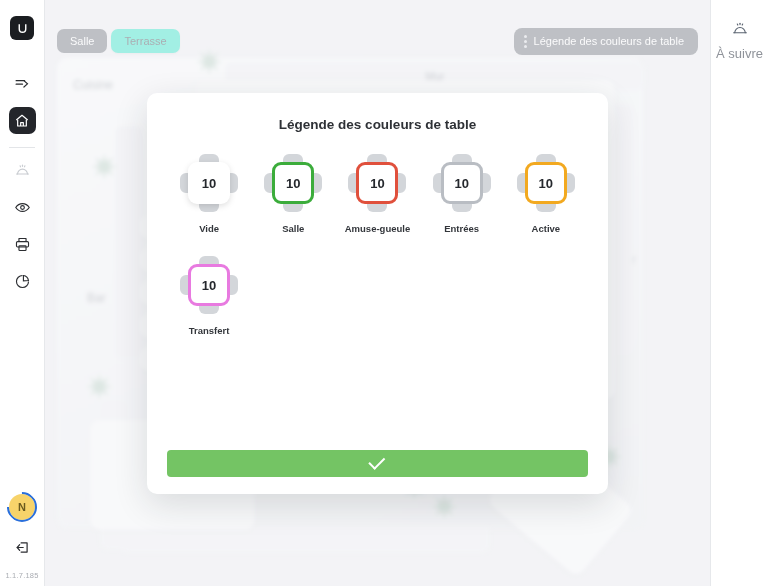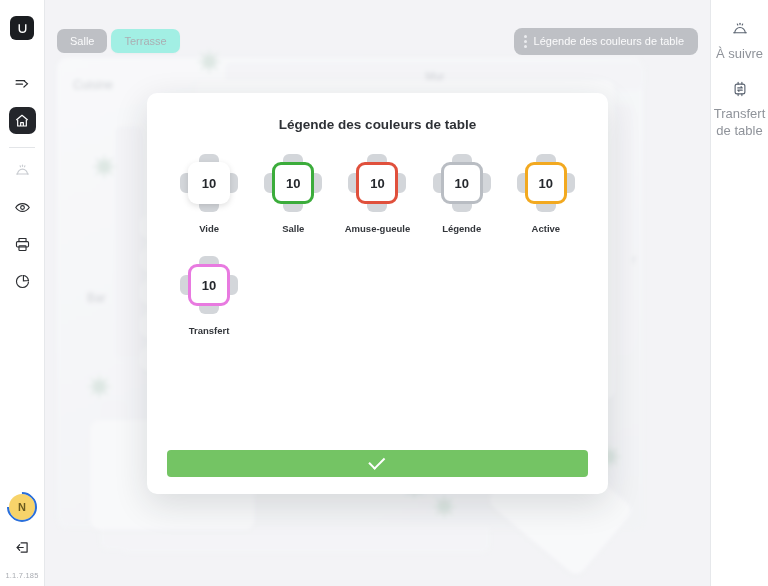--- a/index.html
+++ b/index.html
@@ -359,34 +359,20 @@
           <path d="M3.5 17h17"></path>
             <path d="M5 17a7 7 0 0 1 14 0"></path>
           <path d="M12 4.4v1.7"></path>
             <path d="M8.4 5.3l.7 1.5"></path>
             <path d="M15.6 5.3l-.7 1.5"></path>
         </svg>
       </span>
       <span class="lbl">À suivre</span>
     </div>
 
-    <div class="right-item">
-      <span>
-        <svg width="18" height="18" viewBox="0 0 24 24" fill="none" stroke="#5a6370" stroke-width="1.5" stroke-linecap="round" stroke-linejoin="round">
-          <rect x="5.5" y="5.5" width="13" height="13" rx="2.6"></rect>
-          <path d="M9 10.5h6l-1.6-1.6"></path>
-            <path d="M15 13.5H9l1.6 1.6"></path>
-          <path d="M9.5 3.2v2.3"></path>
-            <path d="M14.5 3.2v2.3"></path>
-          <path d="M9.5 18.5v2.3"></path>
-            <path d="M14.5 18.5v2.3"></path>
-        </svg>
-      </span>
-      <span class="lbl">Transfert de table</span>
-    </div>
   </div>
 
   <div class="scrim"></div>
 
   <div class="modal">
     <div class="modal-title">Légende des couleurs de table</div>
 
     <div class="legend-grid">
 
       <div class="legend-cell">
@@ -423,21 +409,21 @@
       </div>
 
       <div class="legend-cell">
         <div class="table-icon">
           <span class="chair top"></span>
           <span class="chair bottom"></span>
           <span class="chair left"></span>
           <span class="chair right"></span>
           <span class="table-box" style="border-color: rgb(185, 189, 195);">10</span>
         </div>
-        <div class="legend-label">Légende</div>
+        <div class="legend-label">Entrées</div>
       </div>
 
       <div class="legend-cell">
         <div class="table-icon">
           <span class="chair top"></span>
           <span class="chair bottom"></span>
           <span class="chair left"></span>
           <span class="chair right"></span>
           <span class="table-box" style="border-color: rgb(242, 169, 32);">10</span>
         </div>

